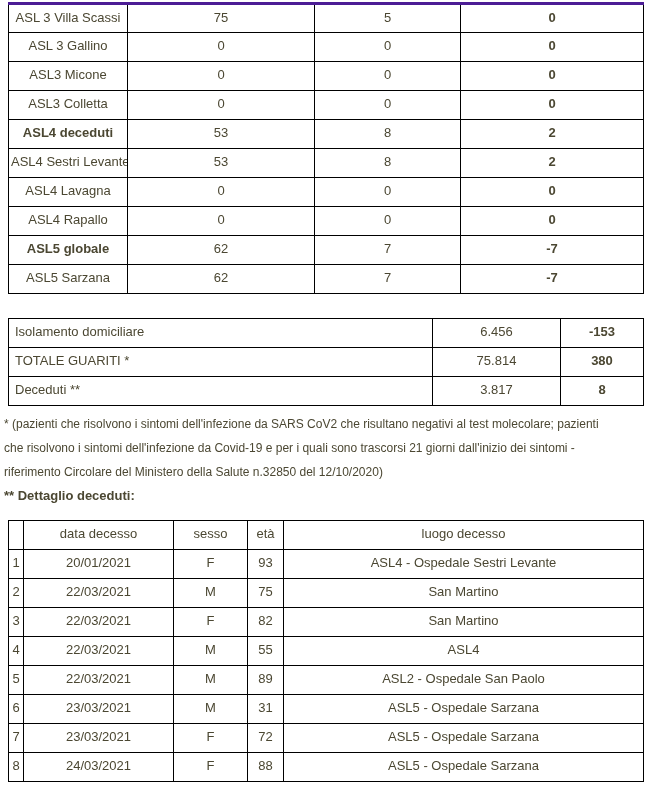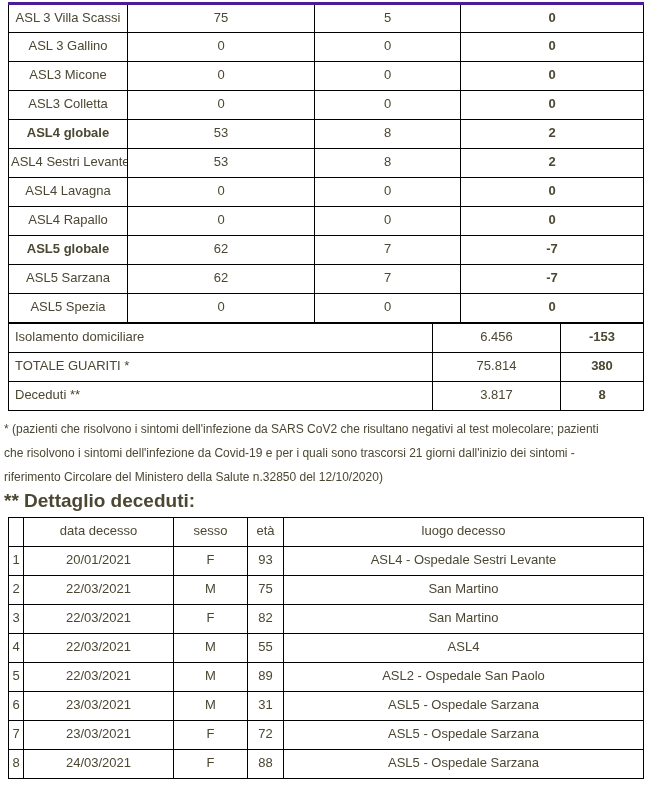--- a/index.html
+++ b/index.html
@@ -21,34 +21,34 @@
     padding: 5px 2px 0 2px;
     overflow: hidden; white-space: nowrap;
   }
 
   
   table.asl { border-top: 3px solid #4c1d95; }
   table.asl td:last-child { font-weight: bold; }
   table.asl tr.bold-label td:first-child { font-weight: bold; }
 
   
-  table.summary { }
+  table.summary { margin-top: 24px; }
   table.summary td:first-child { text-align: left; padding-left: 6px; }
   table.summary td:last-child { font-weight: bold; }
 
   
   .footnote {
     margin: 6px 0 0 -4px;
     font-size: 12px; line-height: 24px;
     white-space: nowrap;
   }
   
   .deaths-heading {
-    margin: 4px 0 8px -4px;
-    font-size: 19px; font-weight: bold; line-height: 16px;
+    margin: 4px 0 16px -4px;
+    font-size: 13px; font-weight: bold; line-height: 16px;
   }
   
   table.deaths { margin-top: 3px; }
 </style>
 </head>
 <body>
 
 <div class="page">
 
   <table class="asl">
@@ -77,21 +77,21 @@
           <td>0</td>
           <td>0</td>
         </tr>
         <tr>
           <td>ASL3 Colletta</td>
           <td>0</td>
           <td>0</td>
           <td>0</td>
         </tr>
         <tr class="bold-label">
-          <td>ASL4 globale</td>
+          <td>ASL4 deceduti</td>
           <td>53</td>
           <td>8</td>
           <td>2</td>
         </tr>
         <tr>
           <td>ASL4 Sestri Levante</td>
           <td>53</td>
           <td>8</td>
           <td>2</td>
         </tr>
@@ -111,26 +111,20 @@
           <td>ASL5 globale</td>
           <td>62</td>
           <td>7</td>
           <td>-7</td>
         </tr>
         <tr>
           <td>ASL5 Sarzana</td>
           <td>62</td>
           <td>7</td>
           <td>-7</td>
-        </tr>
-        <tr>
-          <td>ASL5 Spezia</td>
-          <td>0</td>
-          <td>0</td>
-          <td>0</td>
         </tr>
       </tbody>
   </table>
 
   <table class="summary">
     <colgroup>
       <col style="width:424px">
         <col style="width:128px">
         <col style="width:83px">
     </colgroup>

